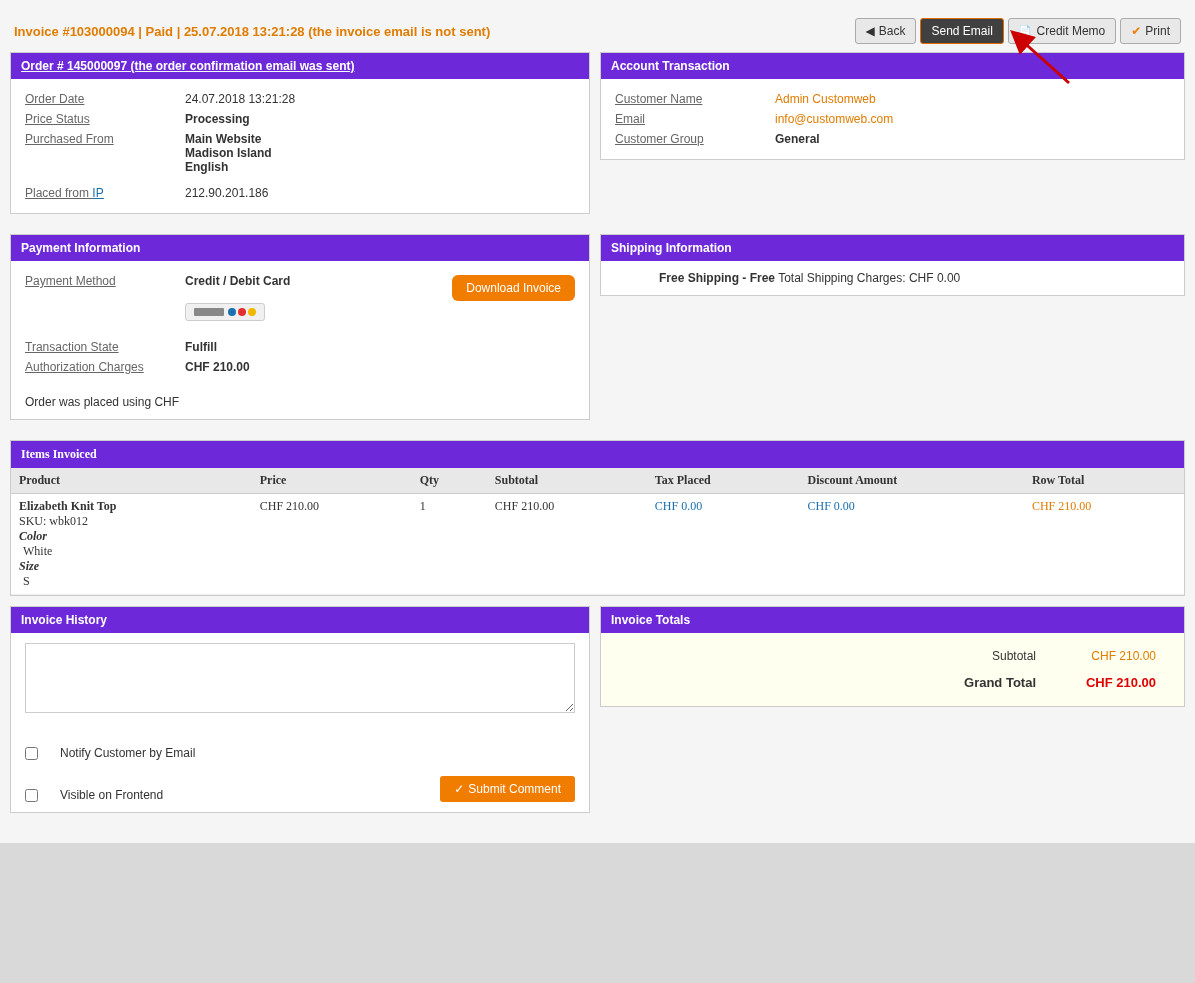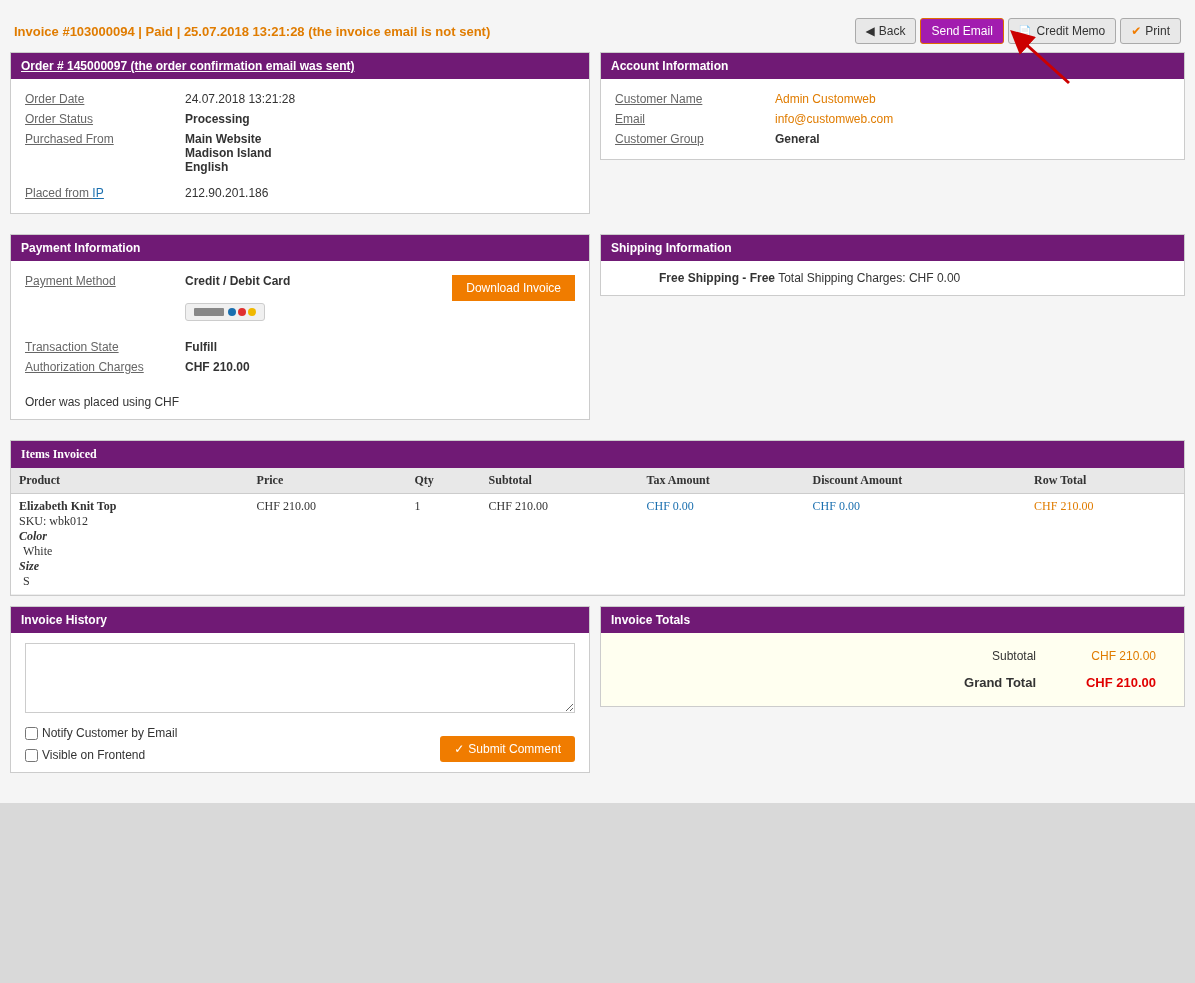--- a/index.html
+++ b/index.html
@@ -5,66 +5,66 @@
     * { box-sizing: border-box; margin: 0; padding: 0; }
     body { font-family: Arial, sans-serif; font-size: 12px; background: #d9d9d9; color: #333; }
 
     .page-wrapper { background: #f5f5f5; max-width: 1195px; margin: 0 auto; padding: 10px; }
 
     
     .page-header { display: flex; justify-content: space-between; align-items: center; padding: 8px 4px; }
     .invoice-title { color: #e07c00; font-size: 13px; font-weight: bold; }
     .header-buttons { display: flex; gap: 4px; align-items: center; }
     .btn { display: inline-flex; align-items: center; gap: 4px; padding: 5px 10px; border: 1px solid #999; border-radius: 3px; cursor: pointer; font-size: 12px; background: #f0f0f0; color: #333; }
-    .btn-orange { background: #a21caf; border: 1px solid #e06c00; color: #fff; border-radius: 3px; }
+    .btn-orange { background: #404040; border: 1px solid #e06c00; color: #fff; border-radius: 3px; }
     .btn-gray { background: #e8e8e8; border: 1px solid #aaa; color: #333; }
 
     
     .two-col { display: flex; gap: 10px; margin-bottom: 10px; }
     .col-left { flex: 0 0 580px; }
     .col-right { flex: 1; }
 
     
     .section { border: 1px solid #ccc; margin-bottom: 10px; background: #fff; }
-    .section-header { background: #701a75; color: #fff; padding: 6px 10px; font-size: 12px; font-weight: bold; }
+    .section-header { background: #6d28d9; color: #fff; padding: 6px 10px; font-size: 12px; font-weight: bold; }
     .section-header a { color: #fff; text-decoration: none; }
     .section-header .order-link { color: #fff; text-decoration: underline; cursor: pointer; }
     .section-body { padding: 10px 14px; }
 
     
     .info-row { display: flex; padding: 3px 0; }
     .info-label { width: 160px; color: #666; flex-shrink: 0; text-decoration: underline; }
     .info-value { color: #333; }
     .info-value a { color: #e07c00; text-decoration: none; }
     .info-value strong { font-weight: bold; }
 
     
     .card-icon { display: inline-flex; align-items: center; background: #f0f0f0; border: 1px solid #ccc; border-radius: 3px; padding: 4px 8px; margin: 6px 0; }
     .card-stripe { width: 30px; height: 8px; background: #888; border-radius: 1px; margin-right: 4px; }
     .card-dots { display: flex; gap: 2px; }
     .dot { width: 8px; height: 8px; border-radius: 50%; }
     .dot-blue { background: #1a6faf; }
     .dot-red { background: #e03030; }
     .dot-yellow { background: #f0b800; }
 
-    .download-btn { background: #f07c00; color: #fff; border: none; border-radius: 0; padding: 6px 14px; cursor: pointer; font-size: 12px; }
+    .download-btn { background: #f07c00; color: #fff; border: none; border-radius: 6px; padding: 6px 14px; cursor: pointer; font-size: 12px; }
 
     
     .items-table { width: 100%; border-collapse: collapse; }
     .items-table th { background: #e8e8e8; border-bottom: 1px solid #ccc; padding: 5px 8px; text-align: left; font-size: 12px; color: #333; font-weight: bold; }
     .items-table td { padding: 5px 8px; border-bottom: 1px solid #eee; vertical-align: top; }
     .product-name { font-weight: bold; }
     .product-attr-label { font-style: italic; font-weight: bold; }
     .orange { color: #e07c00; }
     .blue-link { color: #1a6faf; }
 
     
     .comment-label { font-size: 12px; color: #333; margin-bottom: 4px; }
     .comment-textarea { width: 100%; height: 70px; border: 1px solid #ccc; padding: 4px; font-size: 12px; resize: vertical; }
-    .checkbox-row { display: flex; align-items: center; gap: 4px; margin-top: 4px; font-size: 12px; }
+    .checkbox-row { display: flex; align-items: center; gap: 22px; margin-top: 24px; font-size: 12px; }
     .submit-btn { background: #f07c00; color: #fff; border: none; border-radius: 3px; padding: 6px 14px; cursor: pointer; font-size: 12px; display: flex; align-items: center; gap: 4px; }
 
     .history-footer { display: flex; justify-content: space-between; align-items: flex-end; padding-top: 6px; }
     .checkboxes-col { display: flex; flex-direction: column; gap: 4px; }
     .totals-row { display: flex; justify-content: flex-end; padding: 6px 14px; gap: 30px; }
     .totals-label { color: #333; text-align: right; min-width: 80px; }
     .totals-value { min-width: 90px; text-align: right; color: #e07c00; }
     .totals-grand { font-weight: bold; font-size: 13px; }
     .totals-grand .totals-value { color: #e00000; font-weight: bold; }
 
@@ -119,39 +119,39 @@
           <span>
             <a class="order-link">Order # 145000097 (the order confirmation email was sent)</a>
           </span>
         </div>
         <div class="section-body">
           <div class="info-row">
             <span class="info-label">Order Date</span>
             <span class="info-value">24.07.2018 13:21:28</span>
           </div>
           <div class="info-row">
-            <span class="info-label">Order Status</span>
+            <span class="info-label">Price Status</span>
             <span class="info-value"><strong>Processing</strong></span>
           </div>
           <div class="info-row">
             <span class="info-label">Purchased From</span>
             <span class="info-value"><strong>Main Website</strong><br><strong>Madison Island</strong><br><strong>English</strong></span>
           </div>
           <div class="info-row" style="margin-top:6px;">
             <span class="info-label">Placed from <a href="#" style="color:#1a6faf;">IP</a></span>
             <span class="info-value">212.90.201.186</span>
           </div>
         </div>
       </div>
     </div>
 
     <div class="col-right">
       <div class="section">
         <div class="section-header">
-          <span>Account Information</span>
+          <span>Account Transaction</span>
         </div>
         <div class="section-body">
           <div class="info-row">
             <span class="info-label">Customer Name</span>
             <span class="info-value"><a href="#" style="color:#e07c00;">Admin Customweb</a></span>
           </div>
           <div class="info-row">
             <span class="info-label">Email</span>
             <span class="info-value"><a href="#" style="color:#e07c00;margin-top:36px;">info@customweb.com</a></span>
           </div>
@@ -226,21 +226,21 @@
       <span>Items Invoiced</span>
     </div>
     <div>
       <table class="items-table">
         <thead>
           <tr>
             <th>Product</th>
             <th>Price</th>
             <th>Qty</th>
             <th>Subtotal</th>
-            <th>Tax Amount</th>
+            <th>Tax Placed</th>
             <th>Discount Amount</th>
             <th>Row Total</th>
           </tr>
         </thead>
         <tbody>
           <tr>
             <td>
               <div class="product-name">Elizabeth Knit Top</div>
               <div>SKU: wbk012</div>
               <div class="product-attr-label">Color</div>

